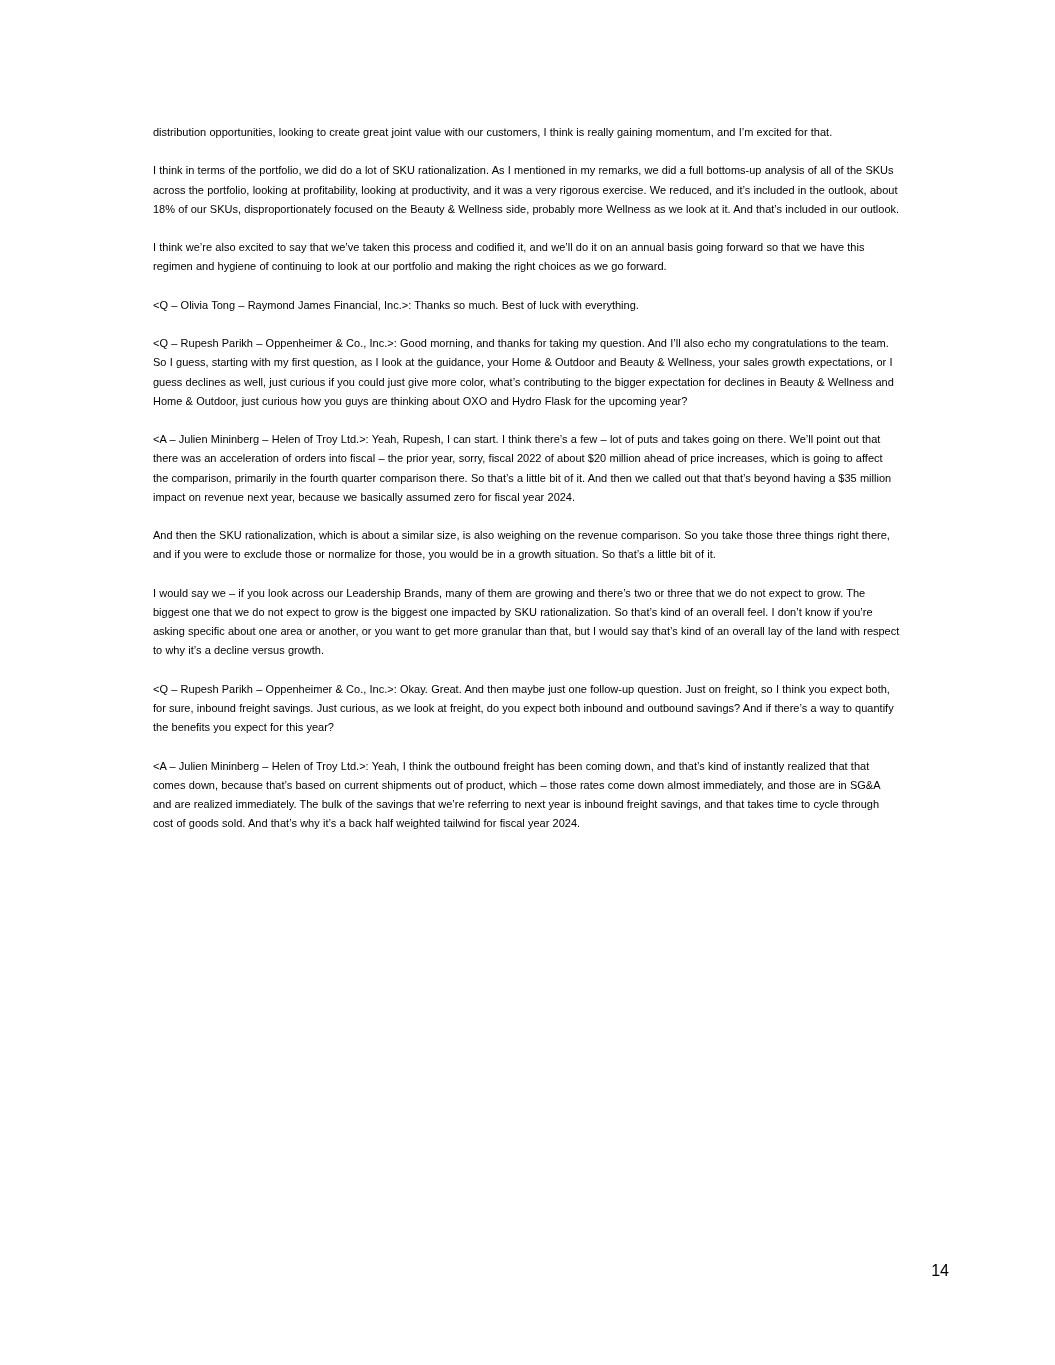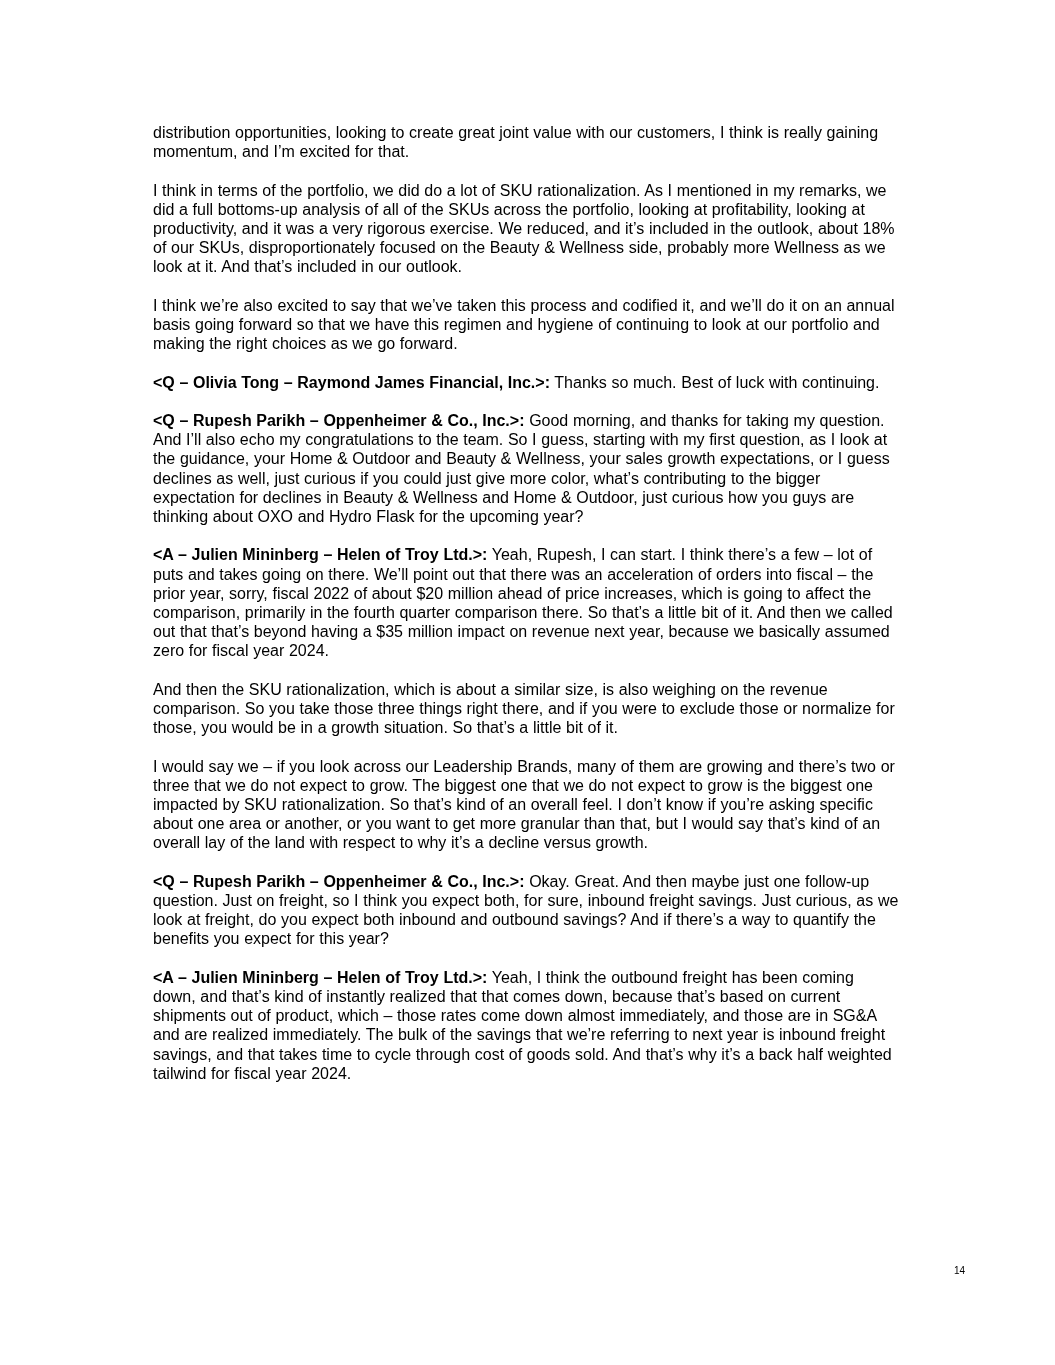--- a/index.html
+++ b/index.html
@@ -24,46 +24,46 @@
     background: #ffffff;
   }
   .content {
     position: absolute;
     left: 153px;
     top: 123px;
     width: 747px;
   }
   .content p {
     margin: 0 0 19.2px 0;
-    font-size: 16px;
+    font-size: 11px;
     line-height: 19.2px;
     white-space: pre-wrap;
     word-spacing: 0.2px;
   }
   .content p b {
-    font-weight: bold;
+    font-weight: normal;
   }
   .page-number {
     position: absolute;
     top: 1261px;
-    right: 90px;
-    font-size: 10px;
+    right: 106px;
+    font-size: 16px;
     line-height: 19.2px;
     text-align: right;
   }
 </style>
 </head>
 <body>
 
 <div class="page">
   <div class="content">
     <p><b></b><span>distribution opportunities, looking to create great joint value with our customers, I think is really gaining momentum, and I’m excited for that.</span></p>
     <p><b></b><span>I think in terms of the portfolio, we did do a lot of SKU rationalization. As I mentioned in my remarks, we did a full bottoms-up analysis of all of the SKUs across the portfolio, looking at profitability, looking at productivity, and it was a very rigorous exercise. We reduced, and it’s included in the outlook, about 18% of our SKUs, disproportionately focused on the Beauty &amp; Wellness side, probably more Wellness as we look at it. And that’s included in our outlook.</span></p>
     <p><b></b><span>I think we’re also excited to say that we’ve taken this process and codified it, and we’ll do it on an annual basis going forward so that we have this regimen and hygiene of continuing to look at our portfolio and making the right choices as we go forward.</span></p>
-    <p><b>&lt;Q – Olivia Tong – Raymond James Financial, Inc.&gt;:</b><span> Thanks so much. Best of luck with continuing.</span></p>
+    <p><b>&lt;Q – Olivia Tong – Raymond James Financial, Inc.&gt;:</b><span> Thanks so much. Best of luck with everything.</span></p>
     <p><b>&lt;Q – Rupesh Parikh – Oppenheimer &amp; Co., Inc.&gt;:</b><span> Good morning, and thanks for taking my question. And I’ll also echo my congratulations to the team. So I guess, starting with my first question, as I look at the guidance, your Home &amp; Outdoor and Beauty &amp; Wellness, your sales growth expectations, or I guess declines as well, just curious if you could just give more color, what’s contributing to the bigger expectation for declines in Beauty &amp; Wellness and Home &amp; Outdoor, just curious how you guys are thinking about OXO and Hydro Flask for the upcoming year?</span></p>
     <p><b>&lt;A – Julien Mininberg – Helen of Troy Ltd.&gt;:</b><span> Yeah, Rupesh, I can start. I think there’s a few – lot of puts and takes going on there. We’ll point out that there was an acceleration of orders into fiscal – the prior year, sorry, fiscal 2022 of about $20 million ahead of price increases, which is going to affect the comparison, primarily in the fourth quarter comparison there. So that’s a little bit of it. And then we called out that that’s beyond having a $35 million impact on revenue next year, because we basically assumed zero for fiscal year 2024.</span></p>
     <p><b></b><span>And then the SKU rationalization, which is about a similar size, is also weighing on the revenue comparison. So you take those three things right there, and if you were to exclude those or normalize for those, you would be in a growth situation. So that’s a little bit of it.</span></p>
     <p><b></b><span>I would say we – if you look across our Leadership Brands, many of them are growing and there’s two or three that we do not expect to grow. The biggest one that we do not expect to grow is the biggest one impacted by SKU rationalization. So that’s kind of an overall feel. I don’t know if you’re asking specific about one area or another, or you want to get more granular than that, but I would say that’s kind of an overall lay of the land with respect to why it’s a decline versus growth.</span></p>
     <p><b>&lt;Q – Rupesh Parikh – Oppenheimer &amp; Co., Inc.&gt;:</b><span> Okay. Great. And then maybe just one follow-up question. Just on freight, so I think you expect both, for sure, inbound freight savings. Just curious, as we look at freight, do you expect both inbound and outbound savings? And if there’s a way to quantify the benefits you expect for this year?</span></p>
     <p><b>&lt;A – Julien Mininberg – Helen of Troy Ltd.&gt;:</b><span> Yeah, I think the outbound freight has been coming down, and that’s kind of instantly realized that that comes down, because that’s based on current shipments out of product, which – those rates come down almost immediately, and those are in SG&amp;A and are realized immediately. The bulk of the savings that we’re referring to next year is inbound freight savings, and that takes time to cycle through cost of goods sold. And that’s why it’s a back half weighted tailwind for fiscal year 2024.</span></p>
   </div>
   <div class="page-number">14</div>
 </div>
 

